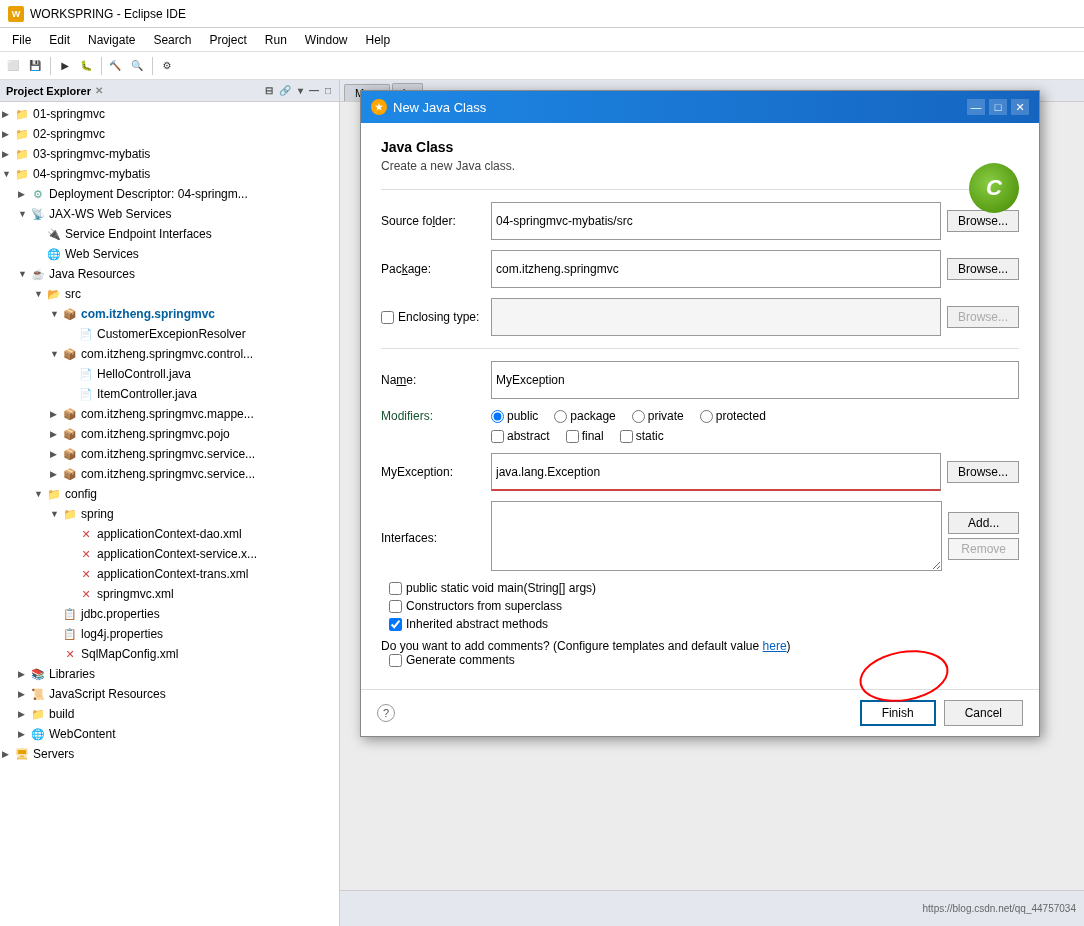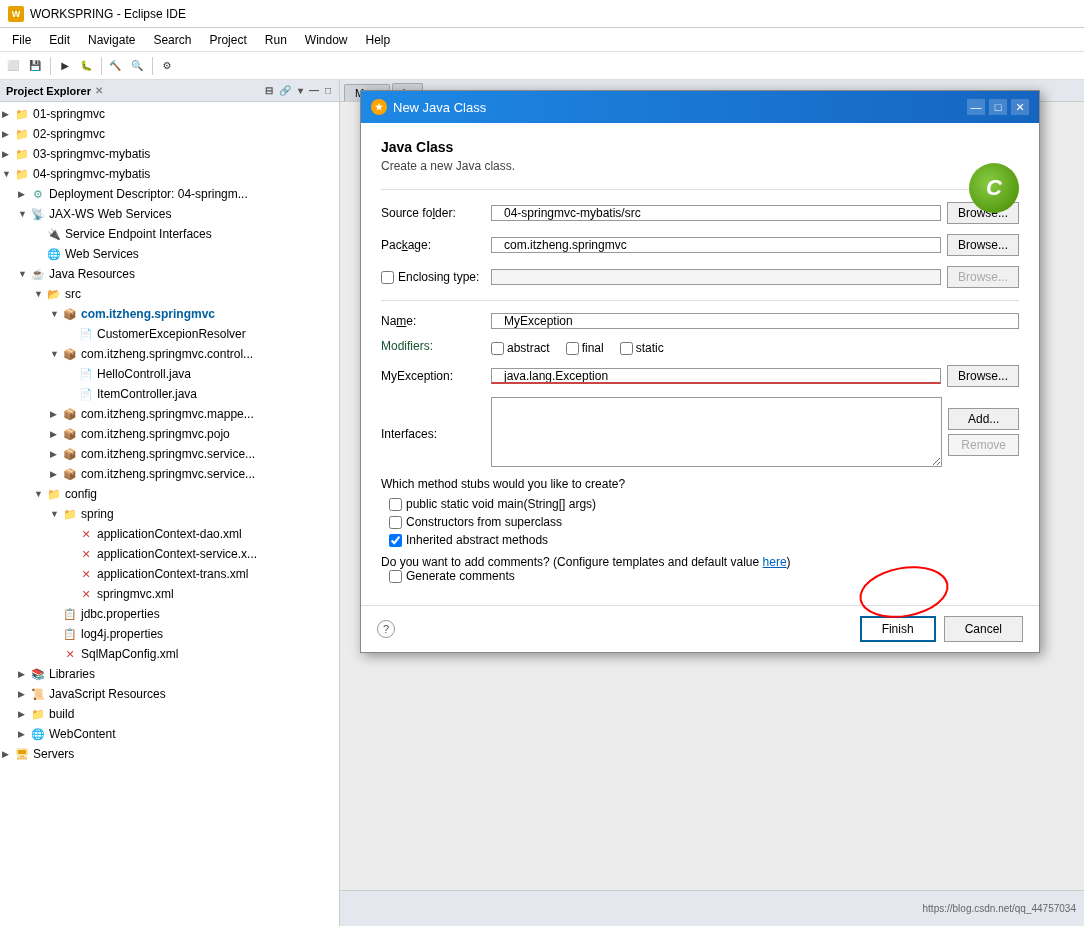--- a/index.html
+++ b/index.html
@@ -194,23 +194,23 @@
     }
     .form-label {
       width: 110px;
       font-size: 12px;
       color: #000;
       flex-shrink: 0;
     }
     .form-label u { text-decoration: underline; }
     .form-input {
       flex: 1;
-      height: 16px;
+      height: 38px;
       border: 1px solid #999;
-      padding: 2px 12px;
+      padding: 2px 4px;
       font-size: 12px;
       background: #fff;
     }
     .form-input.disabled { background: #f5f5f5; color: #999; }
     .browse-btn {
       margin-left: 6px;
       padding: 2px 10px;
       height: 22px;
       background: #f0f0f0;
       border: 1px solid #999;
@@ -738,20 +738,38 @@
           <div class="divider"></div>
 
           <div class="form-row name-row">
             <span class="form-label">Na<u>m</u>e:</span>
             <input type="text" class="form-input" value="MyException" style="">
           </div>
 
           <div class="form-row modifiers-section" style="align-items:flex-start;">
             <span class="form-label modifiers-label">Modifiers:</span>
             <div class="modifiers-options">
+              <div class="radio-row">
+                <label class="radio-item">
+                  <input type="radio" name="visibility" checked="" style="">
+                  <span>public</span>
+                </label>
+                <label class="radio-item">
+                  <input type="radio" name="visibility" style="">
+                  <span>package</span>
+                </label>
+                <label class="radio-item">
+                  <input type="radio" name="visibility" style="">
+                  <span>private</span>
+                </label>
+                <label class="radio-item">
+                  <input type="radio" name="visibility" style="">
+                  <span>protected</span>
+                </label>
+              </div>
               <div class="checkbox-row">
                 <label class="checkbox-item">
                   <input type="checkbox" style="">
                   <span>abstract</span>
                 </label>
                 <label class="checkbox-item">
                   <input type="checkbox" style="">
                   <span>final</span>
                 </label>
                 <label class="checkbox-item">
@@ -771,21 +789,20 @@
           <div class="interfaces-area">
             <span class="form-label" style="padding-top:4px;">Interfaces:</span>
             <textarea class="interfaces-box" style=""></textarea>
             <div class="interfaces-btns">
               <button class="interfaces-btn">Add...</button>
               <button class="interfaces-btn disabled" disabled="">Remove</button>
             </div>
           </div>
 
           <div class="method-stubs-section">
-            <div class="method-stubs-title">Which method stubs would you like to create?</div>
             <div class="method-stubs-checks">
               <div class="method-check-row">
                 <input type="checkbox" style="">
                 <span>public static void main(String[] args)</span>
               </div>
               <div class="method-check-row">
                 <input type="checkbox" style="">
                 <span>Constructors from superclass</span>
               </div>
               <div class="method-check-row">

